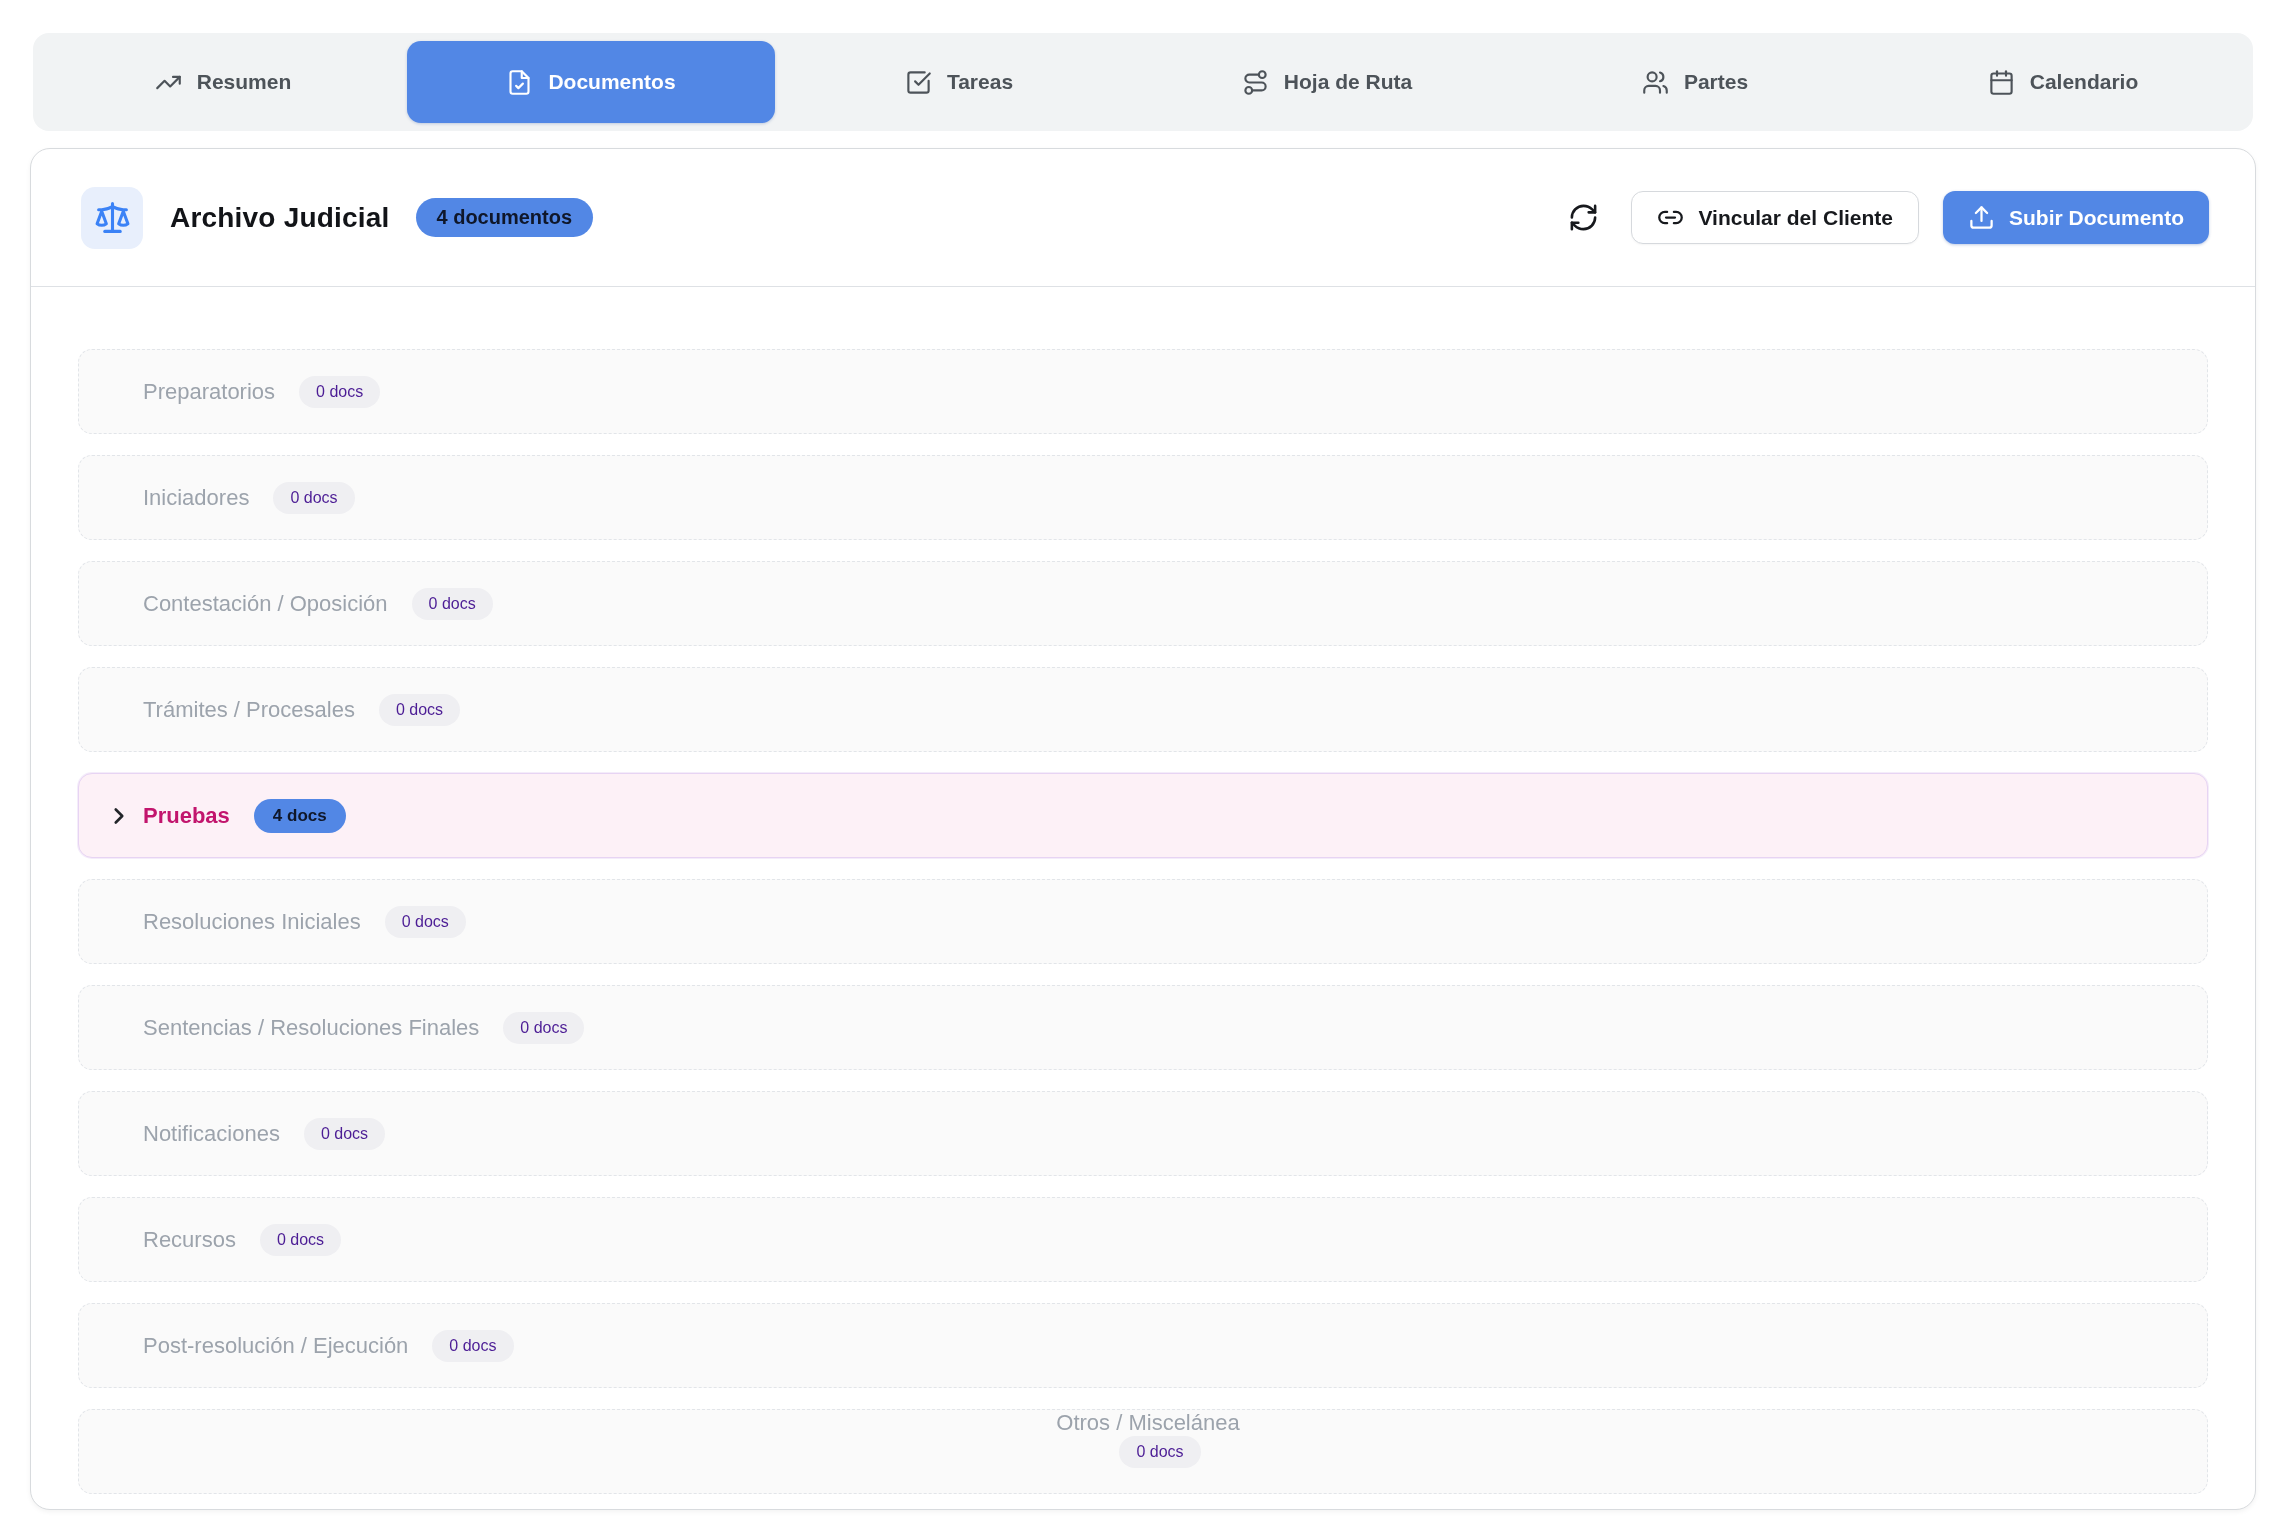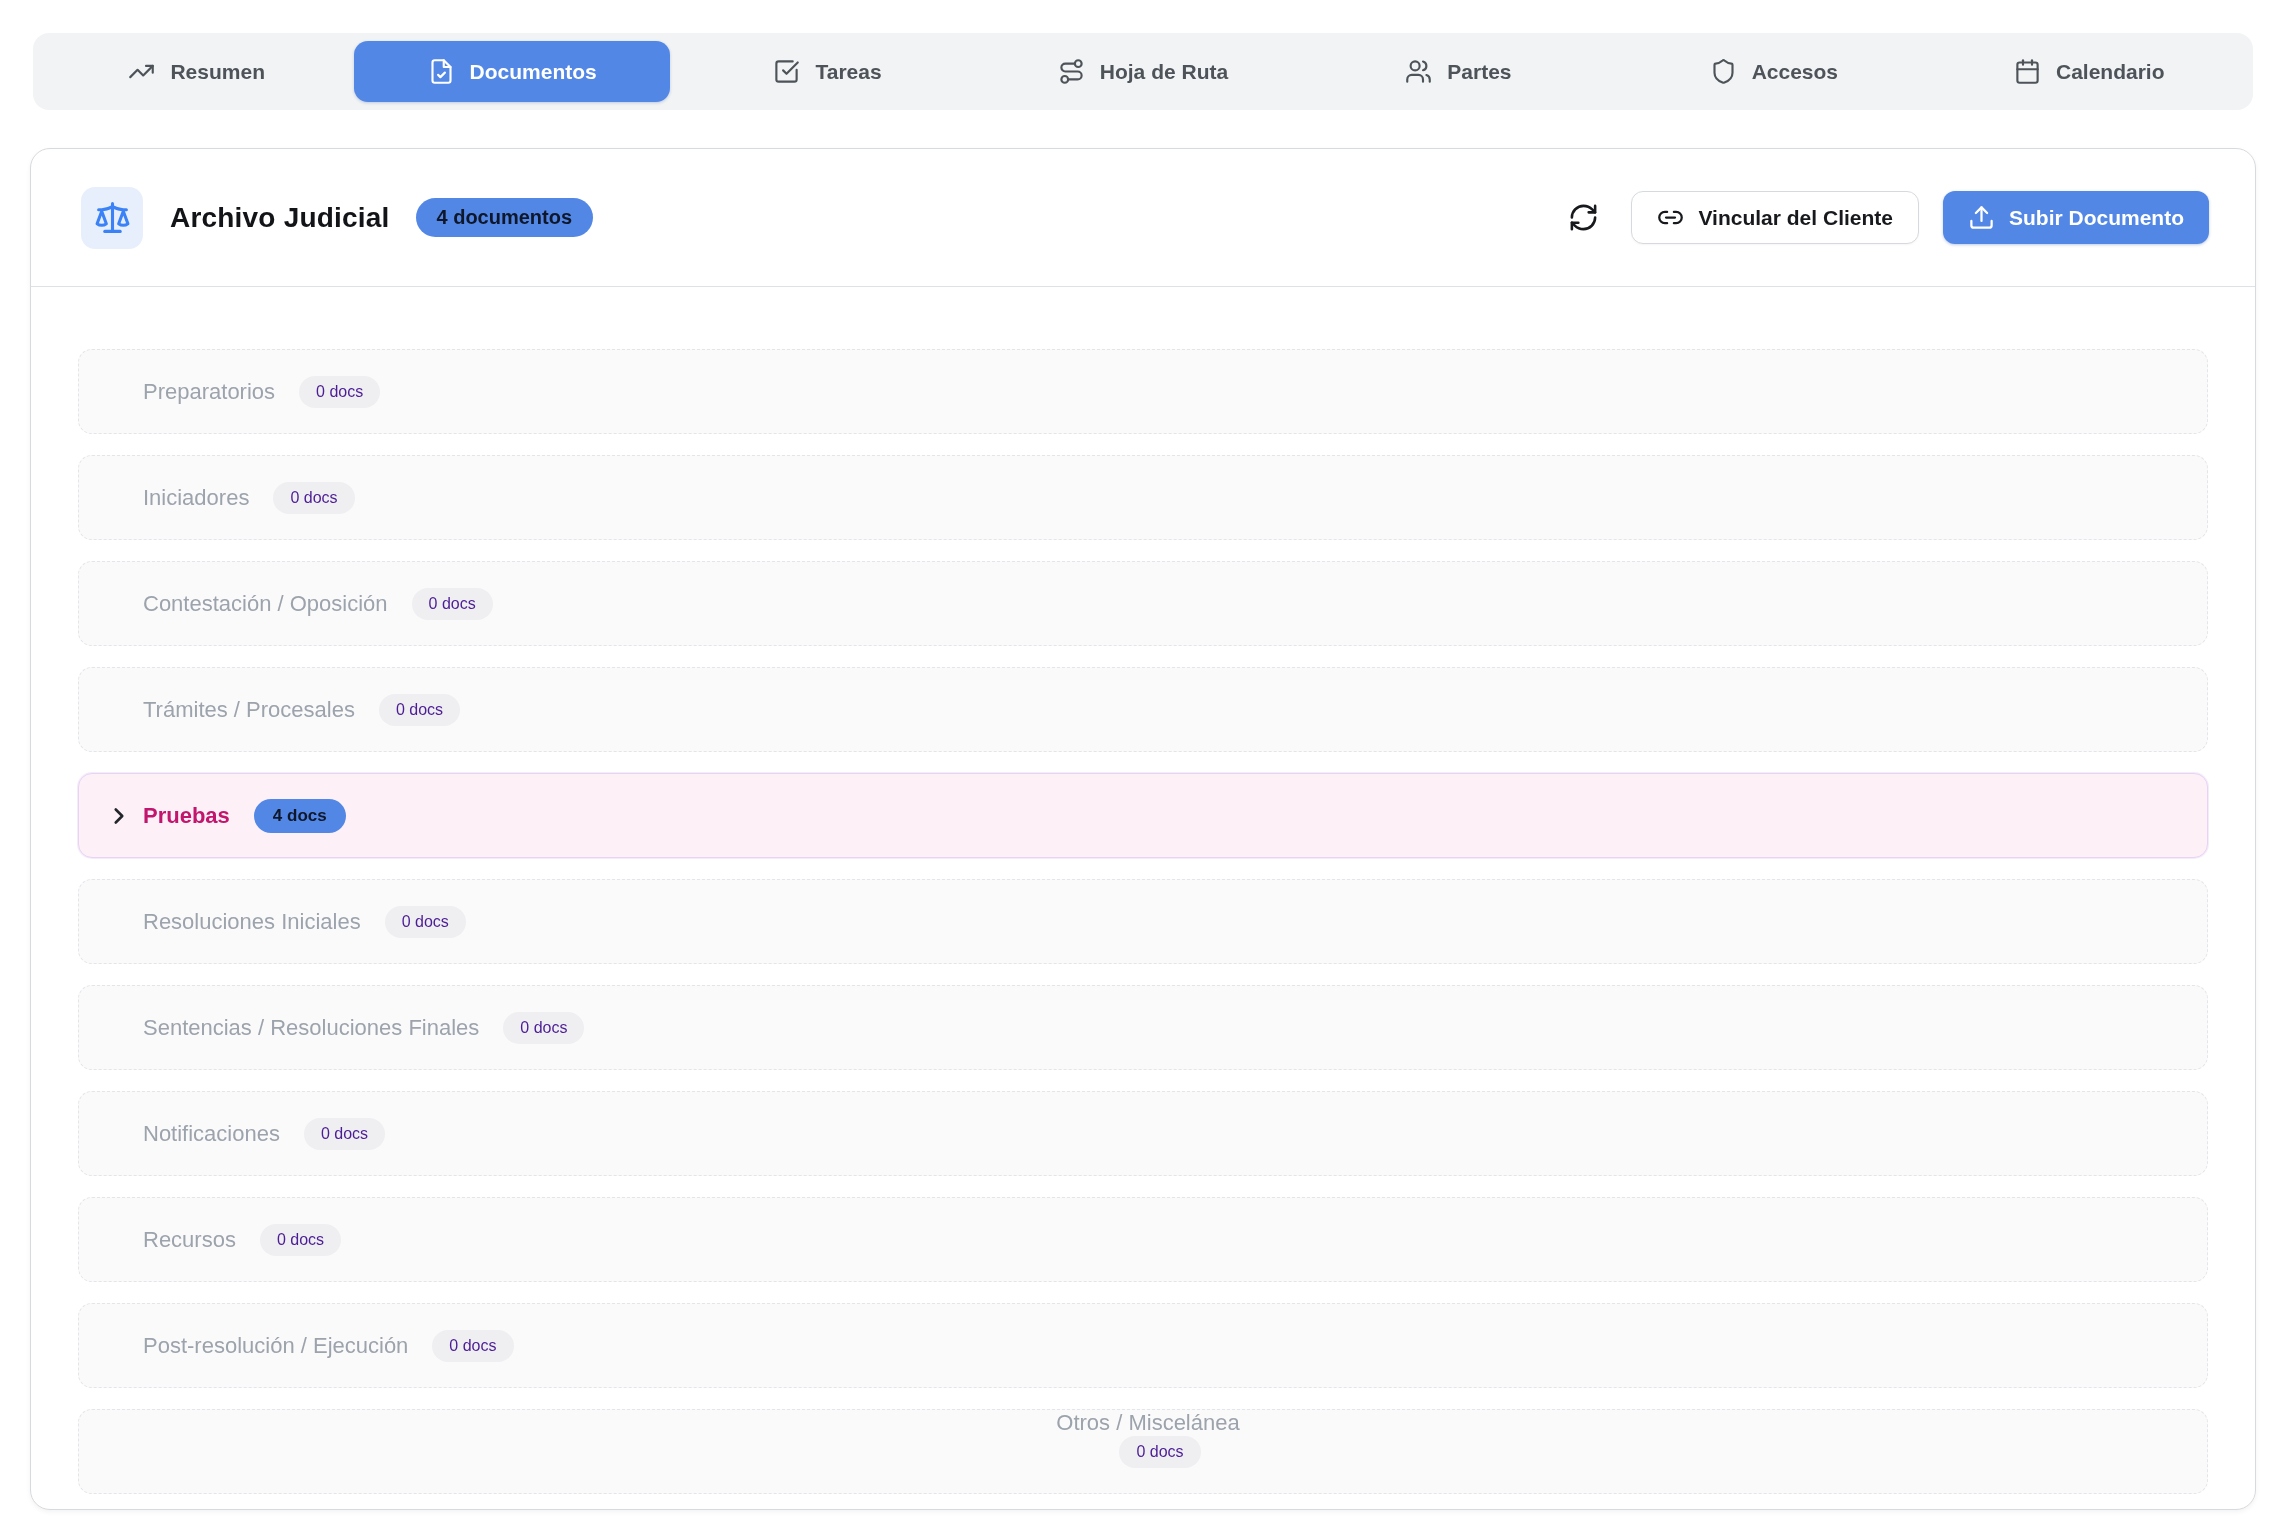--- a/index.html
+++ b/index.html
@@ -10,21 +10,21 @@
     font-family: "Liberation Sans", "DejaVu Sans", sans-serif;
     overflow: hidden;
     color: #17191d;
   }
   svg { display: block; }
 
   
   .tabbar {
     position: absolute;
     left: 33px; top: 33px;
-    width: 2220px; height: 77px;
+    width: 2220px; height: 98px;
     background: #f1f3f4;
     border-radius: 16px;
     display: flex;
     align-items: stretch;
     padding: 8px 6px;
   }
   .tab {
     flex: 1 1 0;
     display: flex;
     align-items: center;
@@ -240,28 +240,20 @@
       <svg viewBox="0 0 24 24" fill="none" stroke="currentColor" stroke-width="1.9" stroke-linecap="round" stroke-linejoin="round">
           <path d="M16 21v-2a4 4 0 0 0-4-4H6a4 4 0 0 0-4 4v2"></path>
           <circle cx="9" cy="7" r="4"></circle>
           <path d="M22 21v-2a4 4 0 0 0-3-3.87"></path>
           <path d="M16 3.13a4 4 0 0 1 0 7.75"></path>
         </svg>
     </span>
     <span>Partes</span>
   </div>
 
-  <div class="tab">
-    <span>
-      <svg viewBox="0 0 24 24" fill="none" stroke="currentColor" stroke-width="1.9" stroke-linecap="round" stroke-linejoin="round">
-          <path d="M20 13c0 5-3.5 7.5-7.66 8.95a1 1 0 0 1-.67-.01C7.5 20.5 4 18 4 13V6a1 1 0 0 1 1-1c2 0 4.5-1.2 6.24-2.72a1 1 0 0 1 1.52 0C14.51 3.81 17 5 19 5a1 1 0 0 1 1 1z"></path>
-        </svg>
-    </span>
-    <span>Accesos</span>
-  </div>
 
   <div class="tab">
     <span>
       <svg viewBox="0 0 24 24" fill="none" stroke="currentColor" stroke-width="1.9" stroke-linecap="round" stroke-linejoin="round">
           <path d="M8 2v4"></path>
           <path d="M16 2v4"></path>
           <rect x="3" y="4" width="18" height="18" rx="2"></rect>
           <path d="M3 10h18"></path>
         </svg>
     </span>

